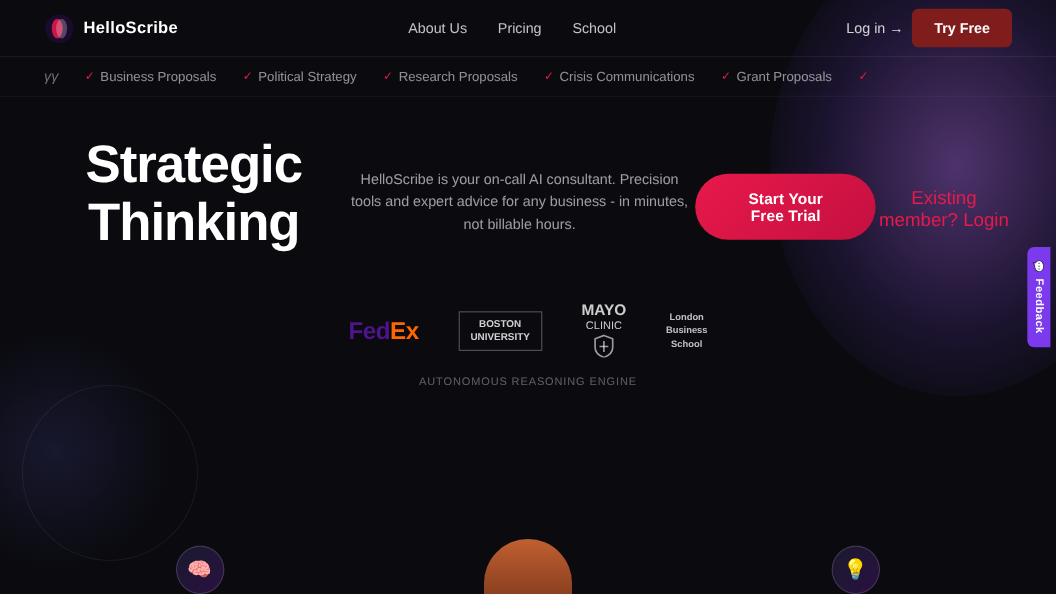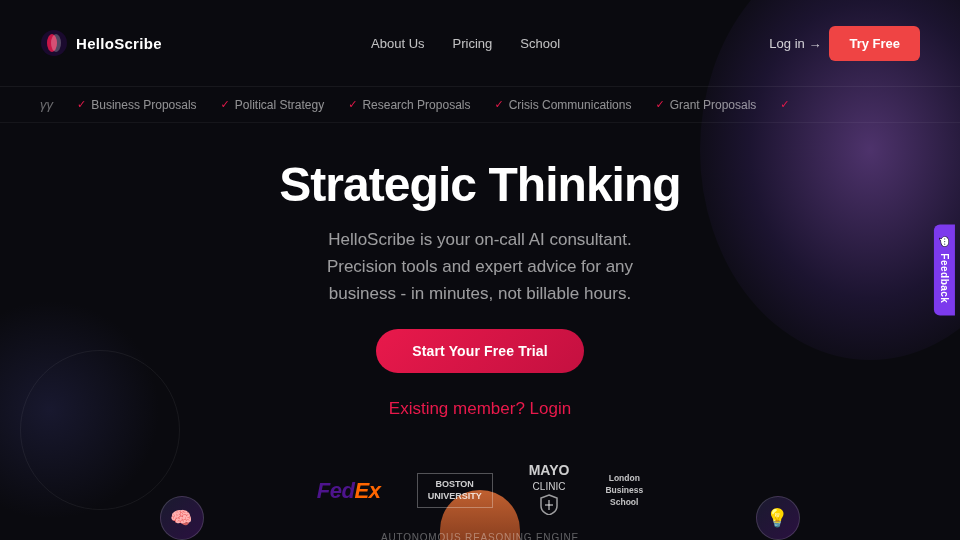--- a/index.html
+++ b/index.html
@@ -50,21 +50,21 @@
     }
 
     
     .navbar {
       position: relative;
       z-index: 10;
       display: flex;
       align-items: center;
       justify-content: space-between;
       padding: 0 40px;
-      height: 87px;
+      height: 52px;
       border-bottom: 1px solid rgba(255,255,255,0.06);
     }
 
     .logo-area {
       display: flex;
       align-items: center;
       gap: 8px;
     }
 
     .logo-icon {
@@ -101,21 +101,21 @@
     .login-btn {
       font-size: 13px;
       color: rgba(255,255,255,0.8);
       cursor: pointer;
       display: flex;
       align-items: center;
       gap: 4px;
     }
 
     .try-free-btn {
-      background: #ef4444;
+      background: #7f1d1d;
       color: #fff;
       border: none;
       border-radius: 6px;
       padding: 10px 20px;
       font-size: 13px;
       font-weight: 600;
       cursor: pointer;
     }
 
     
@@ -145,21 +145,21 @@
     .ticker-check {
       color: #e8194b;
       font-size: 11px;
     }
 
     
     .hero {
       position: relative;
       z-index: 5;
       display: flex;
-      flex-direction: column;
+      flex-direction: row;
       align-items: center;
       justify-content: center;
       text-align: center;
       padding: 36px 40px 20px;
     }
 
     .hero-title-white {
       font-size: 48px;
       font-weight: 800;
       color: #fff;
@@ -169,21 +169,21 @@
 
     .hero-title-pink {
       font-size: 48px;
       font-weight: 800;
       color: #e8194b;
       line-height: 1.15;
       letter-spacing: -0.02em;
     }
 
     .hero-subtitle {
-      font-size: 17px;
+      font-size: 13px;
       color: rgba(255,255,255,0.6);
       max-width: 320px;
       margin: 14px auto 0;
       line-height: 1.6;
     }
 
     .cta-btn {
       margin-top: 22px;
       background: linear-gradient(135deg, #e8194b 0%, #c41040 100%);
       color: #fff;
@@ -216,21 +216,20 @@
       justify-content: center;
       gap: 36px;
       margin-top: 22px;
       padding: 0 40px;
     }
 
     .logo-fedex {
       font-size: 22px;
       font-weight: 800;
       letter-spacing: -0.02em;
-      font-style: italic;
     }
     .logo-fedex .fed { color: #4d148c; }
     .logo-fedex .ex { color: #ff6600; }
 
     .logo-boston {
       border: 1px solid rgba(255,255,255,0.3);
       padding: 5px 10px;
       font-size: 9px;
       font-weight: 700;
       color: rgba(255,255,255,0.8);

